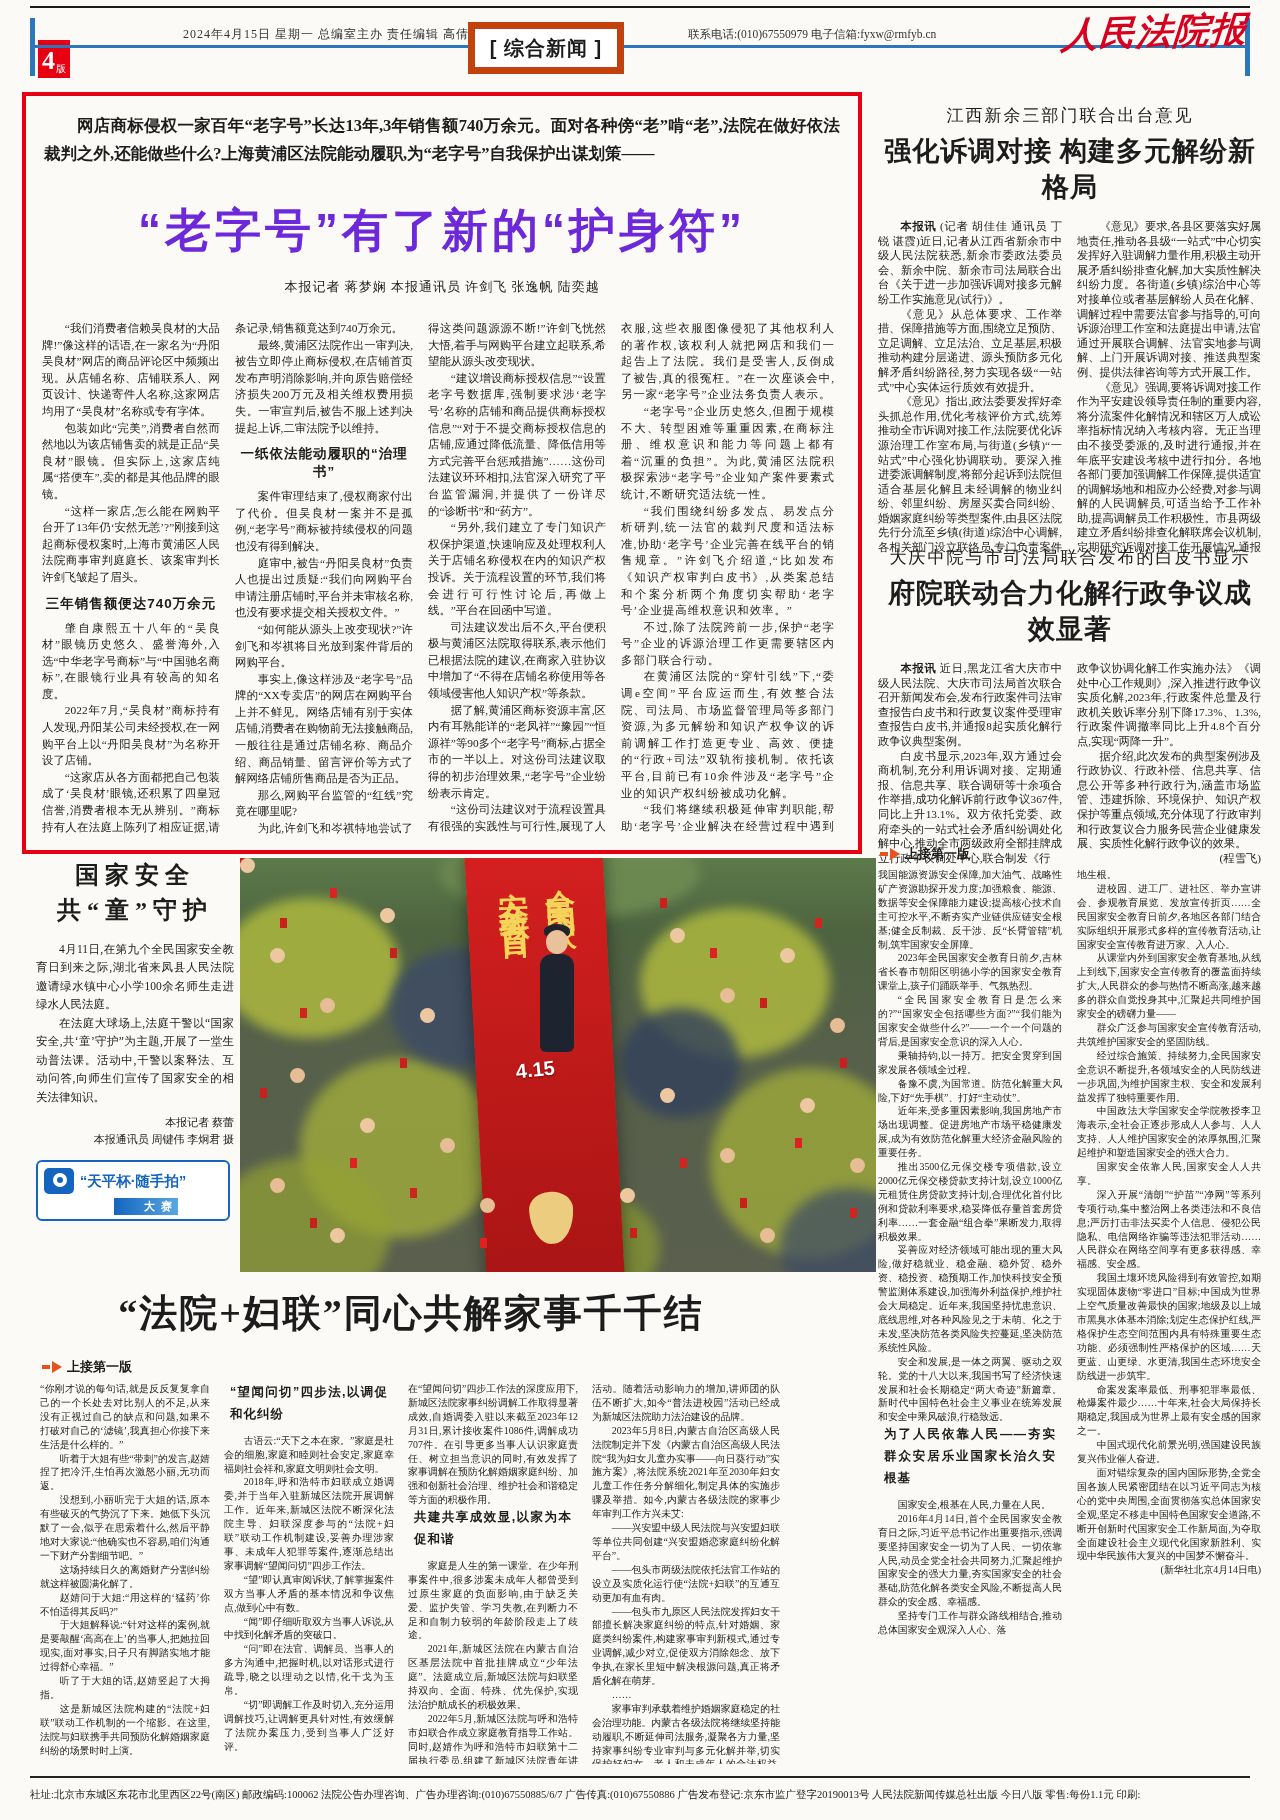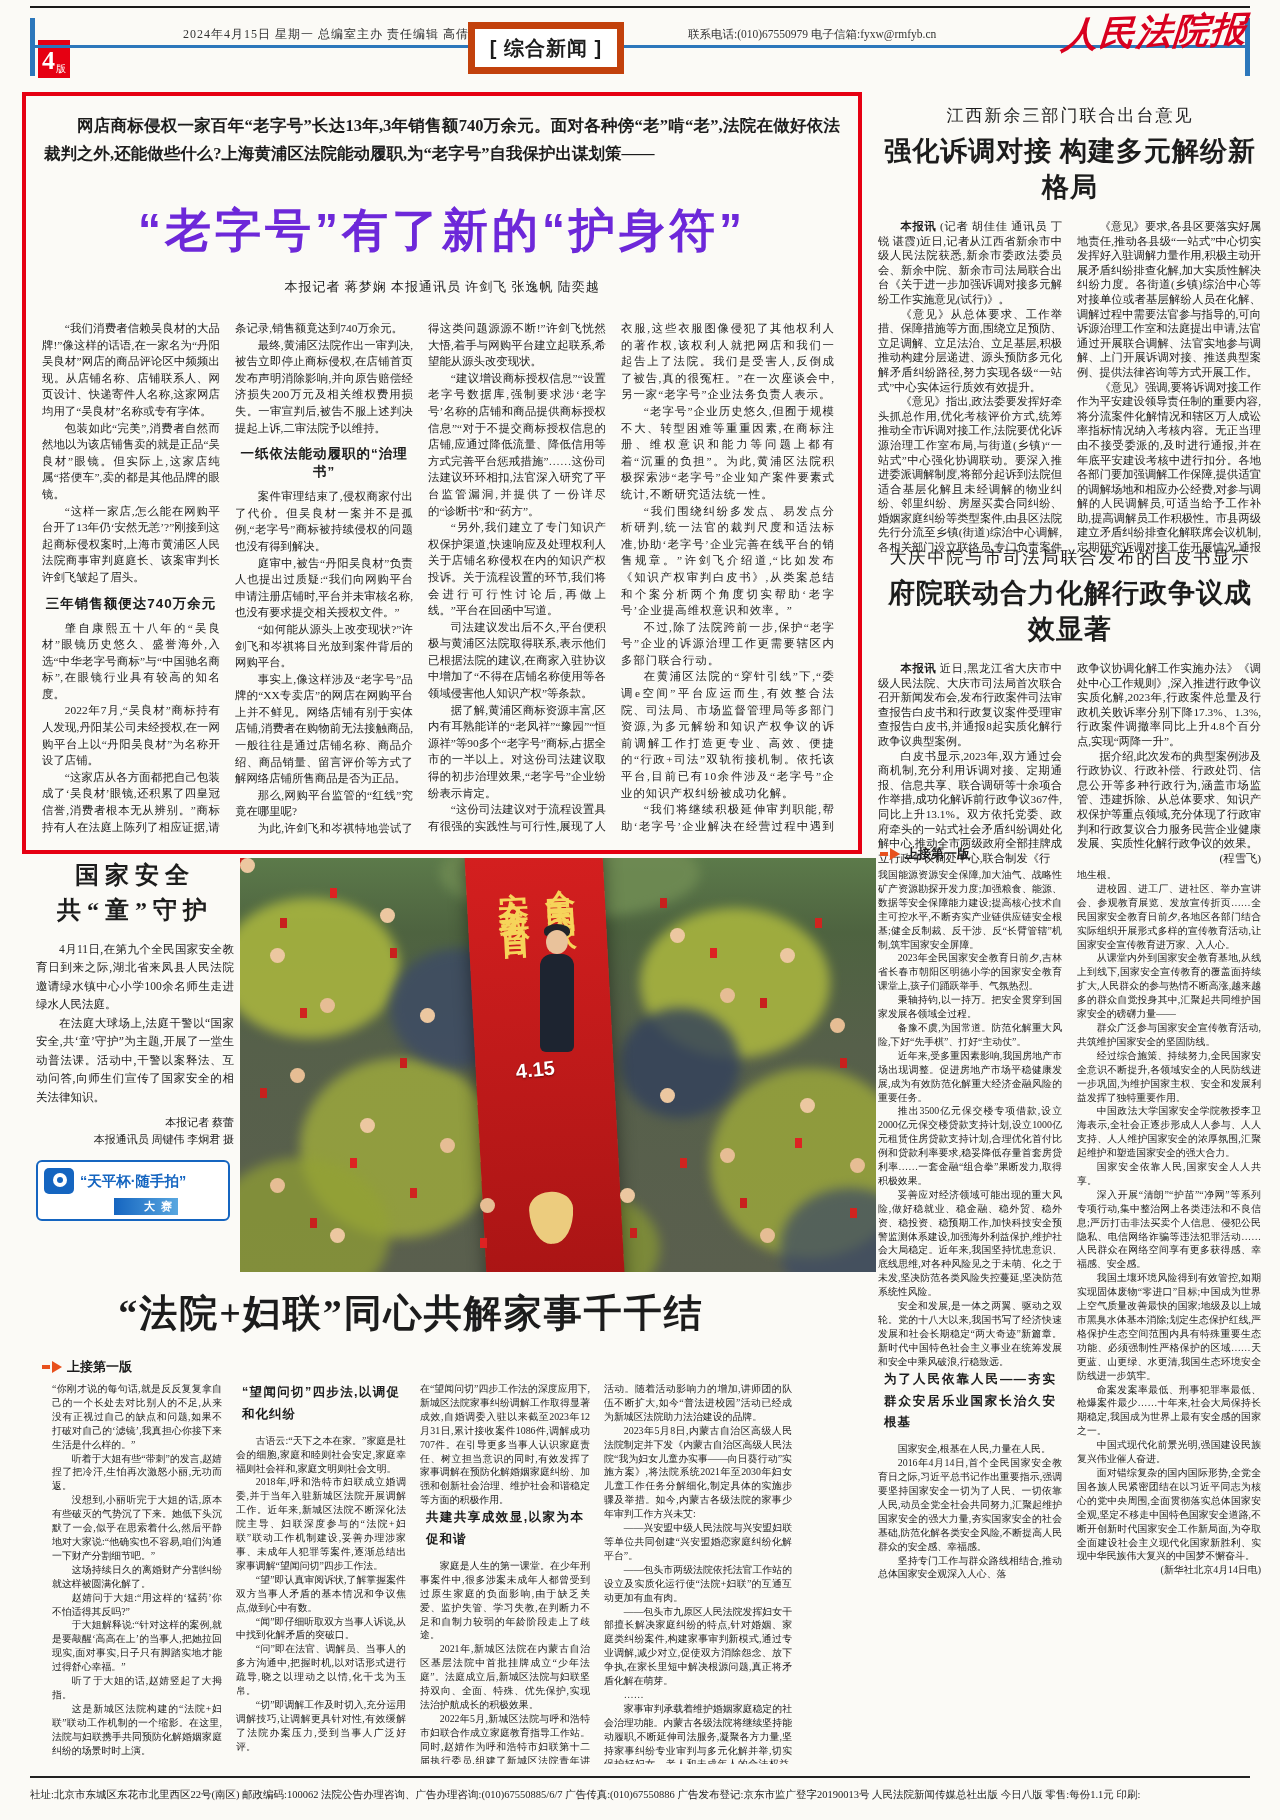--- a/index.html
+++ b/index.html
@@ -89,21 +89,21 @@
          440px 300px #d0241f,390px 370px #c8201d,240px 380px #d22,160px 200px #c8201d,610px 350px #d0241f;}
   .faces{position:absolute;left:0;top:0;width:15px;height:15px;border-radius:50%;background:#ecc7a0;
          box-shadow:30px 90px #ecc7a0,80px 140px #e6bd94,140px 50px #ecc7a0,50px 210px #e6bd94,120px 260px #ecc7a0,
          30px 320px #e6bd94,180px 150px #ecc7a0,200px 280px #e6bd94,430px 70px #ecc7a0,480px 130px #e6bd94,
          540px 90px #ecc7a0,590px 160px #e6bd94,560px 240px #ecc7a0,480px 290px #e6bd94,420px 230px #ecc7a0,
          610px 300px #e6bd94,380px 330px #ecc7a0,240px 340px #e6bd94,90px 370px #ecc7a0,520px 370px #e6bd94;}
   
   .fam-head{position:absolute;left:40px;top:1288px;width:742px;text-align:center;
             font:bold 38px "Liberation Serif",serif;letter-spacing:2px;}
   .fam-jump{position:absolute;left:42px;top:1358px;}
-  .fam-cols{position:absolute;left:52px;top:1382px;width:742px;height:382px;display:flex;gap:14px;overflow:hidden;}
+  .fam-cols{position:absolute;left:40px;top:1382px;width:742px;height:382px;display:flex;gap:14px;overflow:hidden;}
   .fam-cols .c{width:170px;font-size:9.9px;line-height:13.9px;}
   .fam-cols .c:last-child{width:188px;}
   
   .footline{position:absolute;left:30px;top:1776px;width:1220px;height:2px;background:#222;}
   .footer{position:absolute;left:30px;top:1788px;width:1220px;font:10.5px "Liberation Serif",serif;color:#222;
           white-space:nowrap;overflow:hidden;}
 </style>
 </head>
 <body>
 
@@ -185,35 +185,36 @@
   <div class="art-r" style="top:546px;">
     <div class="kicker">大庆中院与市司法局联合发布的白皮书显示</div>
     <div class="bighead">府院联动合力化解行政争议成效显著</div>
     <div class="twocol" style="height:212px;">
       <div class="col c">
           <p class="para"><b>本报讯 </b>近日,黑龙江省大庆市中级人民法院、大庆市司法局首次联合召开新闻发布会,发布行政案件司法审查报告白皮书和行政复议案件受理审查报告白皮书,并通报8起实质化解行政争议典型案例。</p>
           <p class="para">白皮书显示,2023年,双方通过会商机制,充分利用诉调对接、定期通报、信息共享、联合调研等十余项合作举措,成功化解诉前行政争议367件,同比上升13.1%。双方依托党委、政府牵头的一站式社会矛盾纠纷调处化解中心,推动全市两级政府全部挂牌成立行政争议调处中心,联合制发《行</p>
         </div>
       <div class="col c">
           <p class="para ni">政争议协调化解工作实施办法》《调处中心工作规则》,深入推进行政争议实质化解,2023年,行政案件总量及行政机关败诉率分别下降17.3%、1.3%,行政案件调撤率同比上升4.8个百分点,实现“两降一升”。</p>
-          <p class="para">据介绍,此次发布的典型案例涉及行政协议、行政补偿、行政处罚、信息公开等多种行政行为,涵盖市场监管、违建拆除、从总体要求、知识产权保护等重点领域,充分体现了行政审判和行政复议合力服务民营企业健康发展、实质性化解行政争议的效果。</p>
+          <p class="para">据介绍,此次发布的典型案例涉及行政协议、行政补偿、信息共享、信息公开等多种行政行为,涵盖市场监管、违建拆除、环境保护、知识产权保护等重点领域,充分体现了行政审判和行政复议合力服务民营企业健康发展、实质性化解行政争议的效果。</p>
           <p class="para ni sign">(程雪飞)</p>
         </div>
     </div>
   </div>
 
   <div class="jump" style="position:absolute;left:880px;top:845px;">
     <span class="jarrow2"></span>
     <span class="jarrow"></span>
     <span>上接第一版</span>
   </div>
   <div class="cont-cols">
     <div class="col c">
         <p class="para ni">我国能源资源安全保障,加大油气、战略性矿产资源勘探开发力度;加强粮食、能源、数据等安全保障能力建设;提高核心技术自主可控水平,不断夯实产业链供应链安全根基;健全反制裁、反干涉、反“长臂管辖”机制,筑牢国家安全屏障。</p>
         <p class="para">2023年全民国家安全教育日前夕,吉林省长春市朝阳区明德小学的国家安全教育课堂上,孩子们踊跃举手、气氛热烈。</p>
+        <p class="para">“全民国家安全教育日是怎么来的?”“国家安全包括哪些方面?”“我们能为国家安全做些什么?”——一个一个问题的背后,是国家安全意识的深入人心。</p>
         <p class="para">秉轴持钧,以一持万。把安全贯穿到国家发展各领域全过程。</p>
         <p class="para">备豫不虞,为国常道。防范化解重大风险,下好“先手棋”、打好“主动仗”。</p>
         <p class="para">近年来,受多重因素影响,我国房地产市场出现调整。促进房地产市场平稳健康发展,成为有效防范化解重大经济金融风险的重要任务。</p>
         <p class="para">推出3500亿元保交楼专项借款,设立2000亿元保交楼贷款支持计划,设立1000亿元租赁住房贷款支持计划,合理优化首付比例和贷款利率要求,稳妥降低存量首套房贷利率……一套金融“组合拳”果断发力,取得积极效果。</p>
         <p class="para">妥善应对经济领域可能出现的重大风险,做好稳就业、稳金融、稳外贸、稳外资、稳投资、稳预期工作,加快科技安全预警监测体系建设,加强海外利益保护,维护社会大局稳定。近年来,我国坚持忧患意识、底线思维,对各种风险见之于未萌、化之于未发,坚决防范各类风险失控蔓延,坚决防范系统性风险。</p>
         <p class="para">安全和发展,是一体之两翼、驱动之双轮。党的十八大以来,我国书写了经济快速发展和社会长期稳定“两大奇迹”新篇章。新时代中国特色社会主义事业在统筹发展和安全中乘风破浪,行稳致远。</p>
         <h4 class="sub jhead">为了人民依靠人民——夯实群众安居乐业国家长治久安根基</h4>
         <p class="para">国家安全,根基在人民,力量在人民。</p>
         <p class="para">2016年4月14日,首个全民国家安全教育日之际,习近平总书记作出重要指示,强调要坚持国家安全一切为了人民、一切依靠人民,动员全党全社会共同努力,汇聚起维护国家安全的强大力量,夯实国家安全的社会基础,防范化解各类安全风险,不断提高人民群众的安全感、幸福感。</p>
         <p class="para">坚持专门工作与群众路线相结合,推动总体国家安全观深入人心、落</p>

